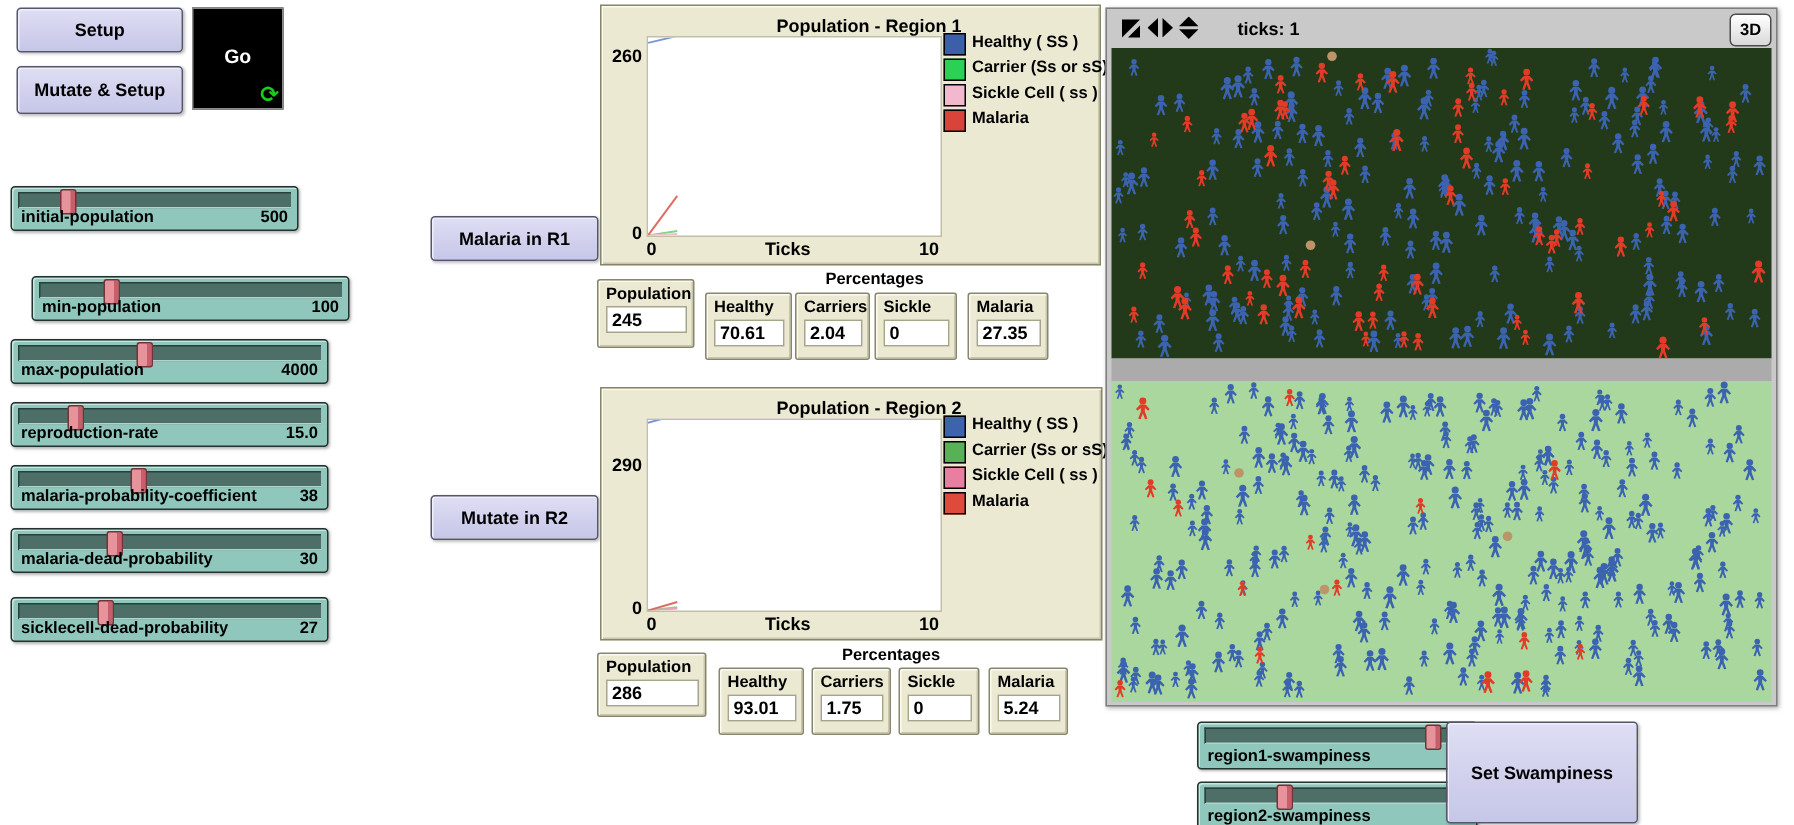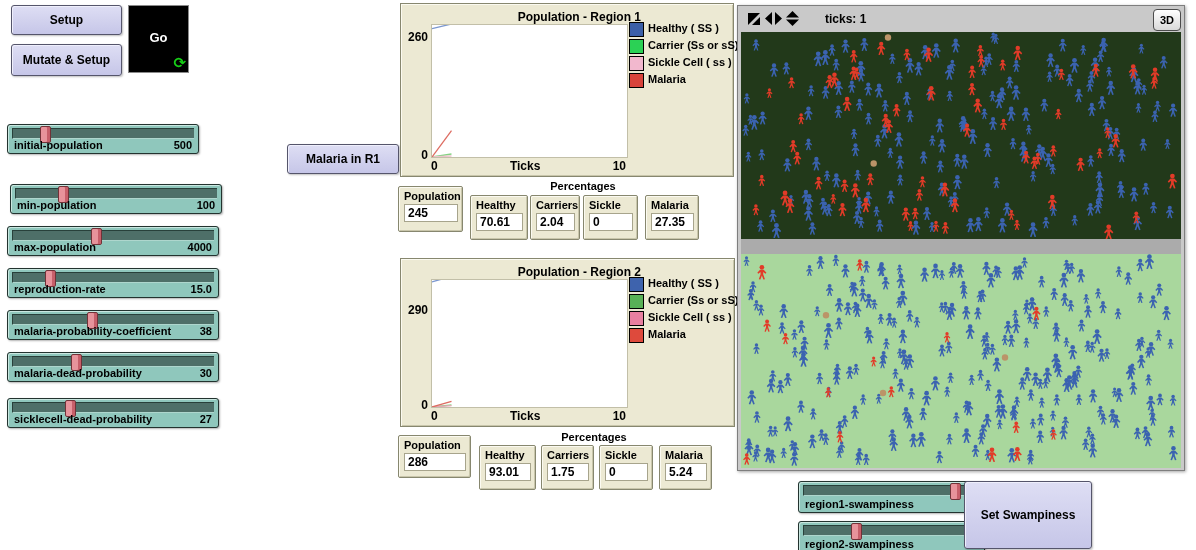--- a/index.html
+++ b/index.html
@@ -86,21 +86,21 @@
 
   <div class="slider" style="left:7px;top:124px;width:190px;height:28px">
     <div class="sch">
         <div class="shandle" style="left: 17%;"></div>
       </div>
     <div class="srow">
         <span>initial-population</span>
         <span>500</span>
       </div>
   </div>
-  <div class="slider" style="left:10px;top:184px;width:210px;height:28px">
+  <div class="slider" style="left:21px;top:184px;width:210px;height:28px">
     <div class="sch">
         <div class="shandle" style="left: 23%;"></div>
       </div>
     <div class="srow">
         <span>min-population</span>
         <span>100</span>
       </div>
   </div>
   <div class="slider" style="left:7px;top:226px;width:210px;height:28px">
     <div class="sch">
@@ -142,20 +142,21 @@
     <div class="sch">
         <div class="shandle" style="left: 28%;"></div>
       </div>
     <div class="srow">
         <span>sicklecell-dead-probability</span>
         <span>27</span>
       </div>
   </div>
 
   <div class="btn" style="left:287px;top:144px;width:110px;height:28px">Malaria in R1</div>
+  <div class="btn" style="left:287px;top:330px;width:110px;height:28px">Mutate in R2</div>
 
   <div class="plot" style="left:400px;top:3px;width:332px;height:172px">
     <div class="ptitle">Population - Region 1</div>
     <div class="ylab" style="top:26px">260</div>
     <div class="ylab" style="top:144px">0</div>
     <div class="parea" style="width:195px;height:132px">
         <svg width="195" height="132">
           <polyline points="0.0,3.6 19.5,-1.0" fill="none" stroke="#7b97cf" stroke-width="1.3"></polyline>
           <polyline points="0.0,132.0 19.5,129.0" fill="none" stroke="#83d383" stroke-width="1.3"></polyline>
           <polyline points="0.0,132.0 19.5,131.0" fill="none" stroke="#edc3cb" stroke-width="1.3"></polyline>

